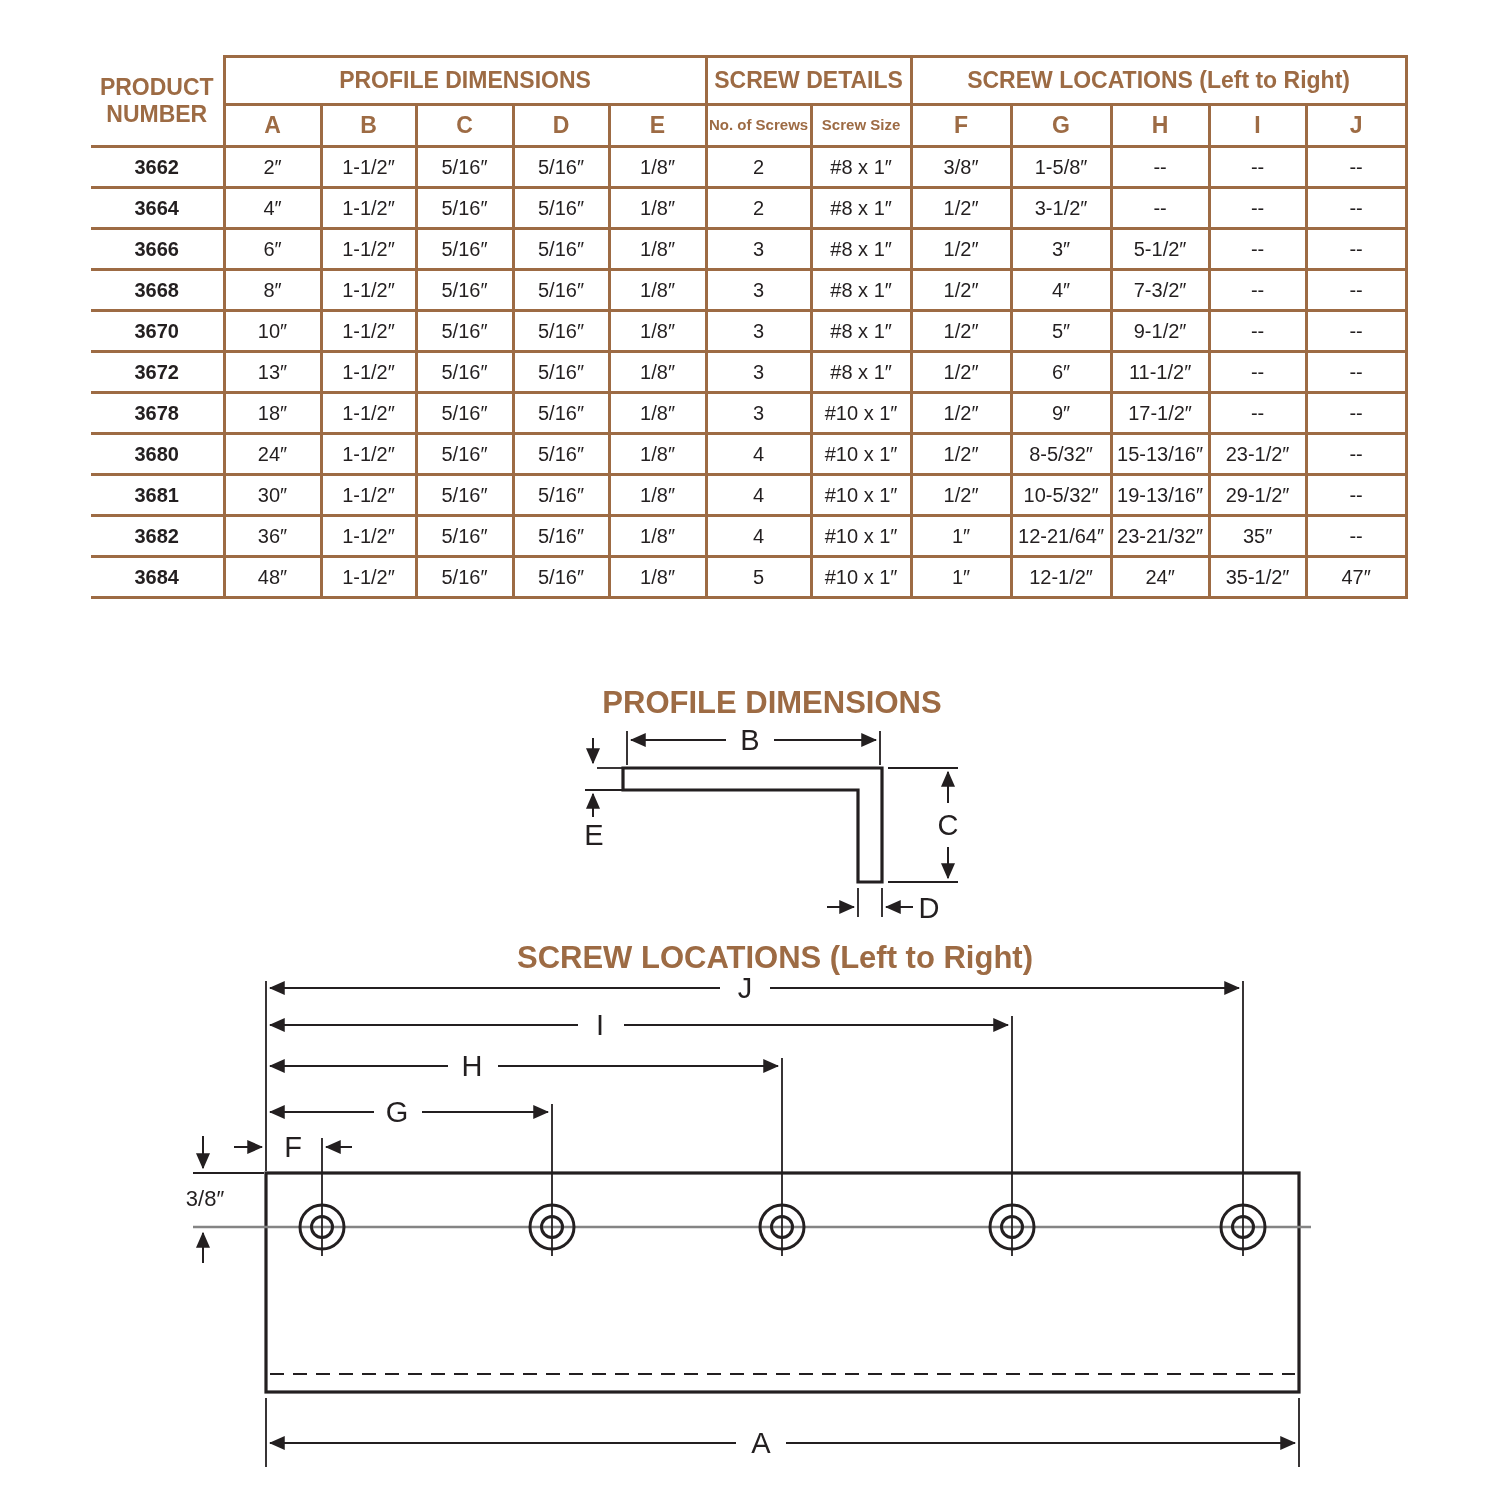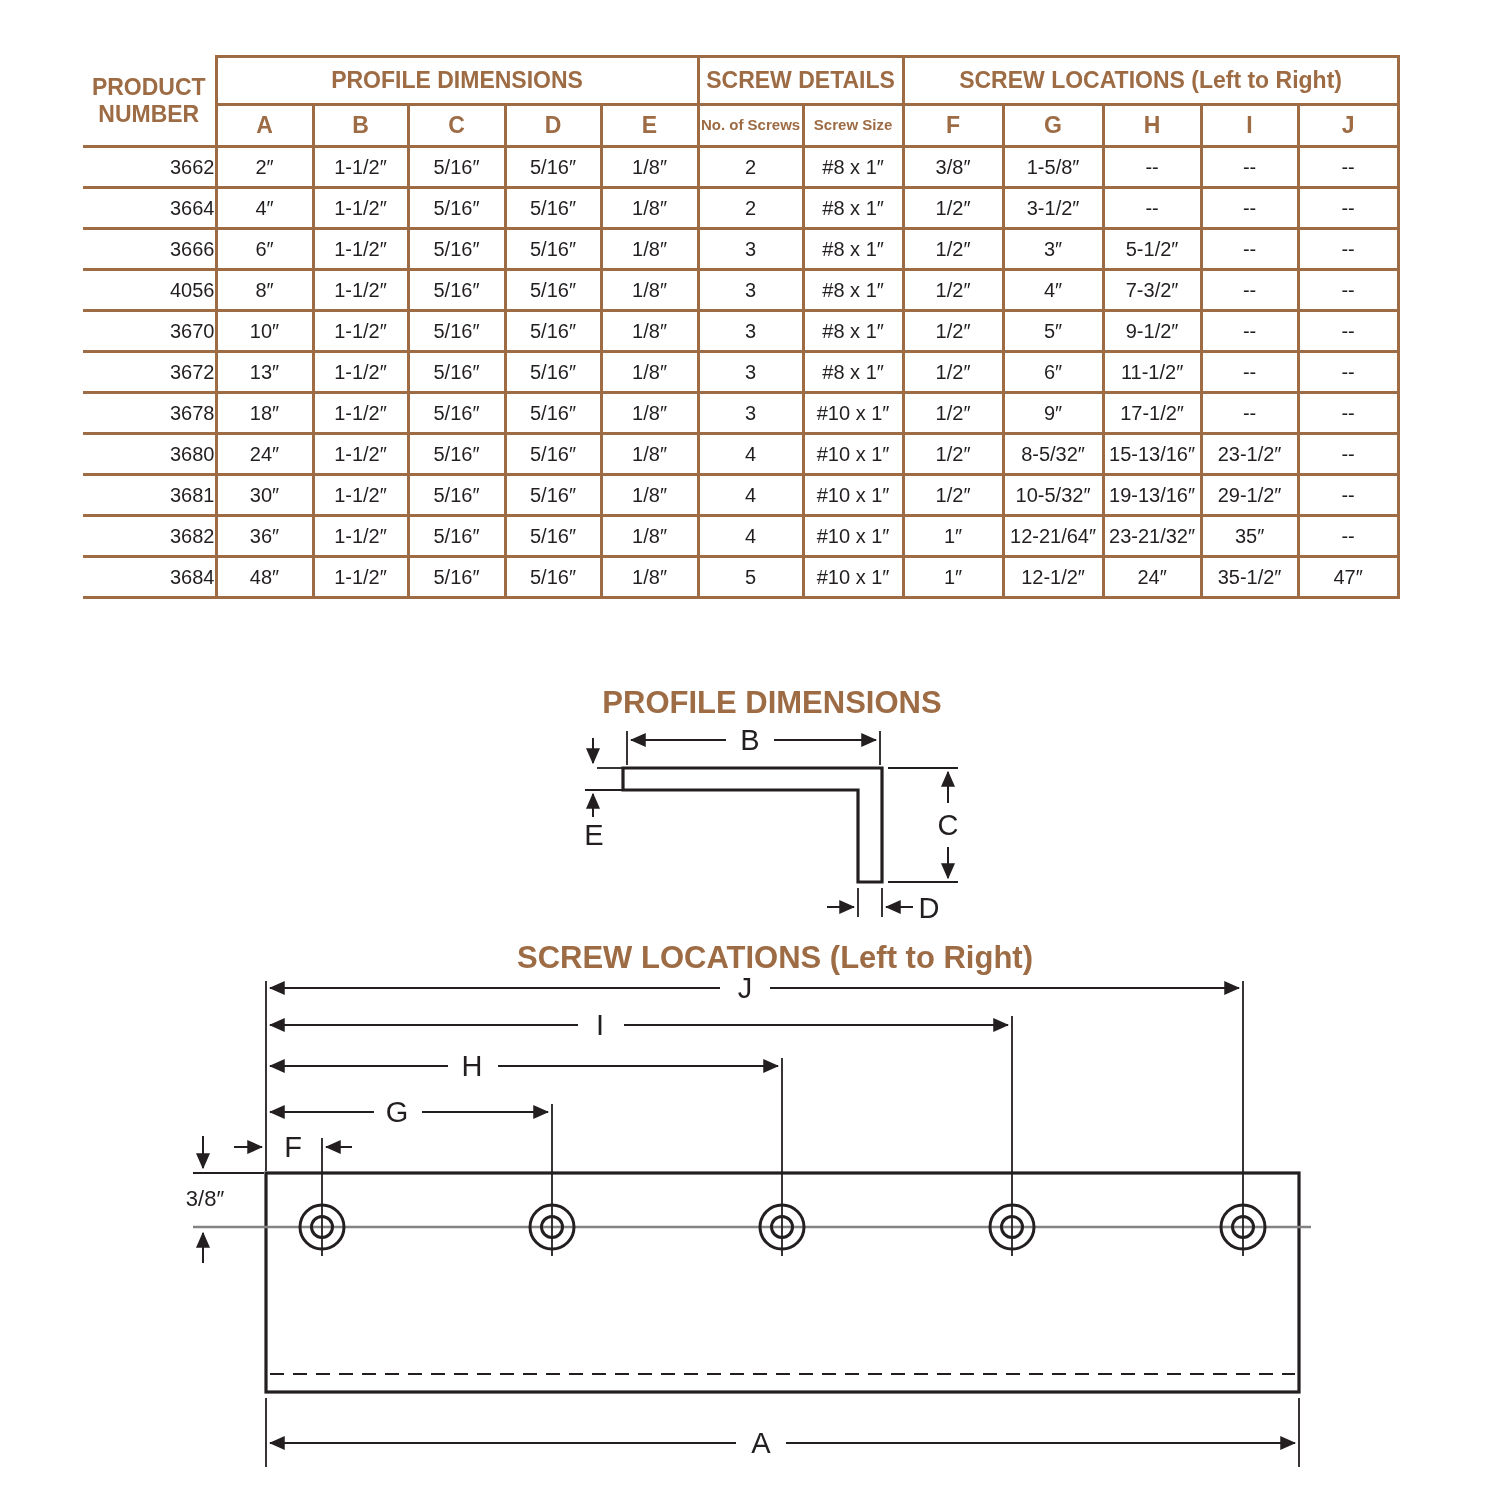--- a/index.html
+++ b/index.html
@@ -3,35 +3,35 @@
 <meta charset="utf-8">
 <style>
   html,body{margin:0;padding:0;}
   body{
     width:1500px;height:1500px;position:relative;background:#ffffff;
     font-family:"Liberation Sans","DejaVu Sans",sans-serif;
     color:#231f20;
   }
   
   .spec-table{
-    position:absolute;left:83px;top:55px;
+    position:absolute;left:91px;top:55px;
     border-collapse:collapse;table-layout:fixed;width:1315px;
   }
   .spec-table th,.spec-table td{
     border:3px solid #9d6b44;padding:0;margin:0;
     text-align:center;vertical-align:middle;overflow:hidden;
   }
   .spec-table thead th{color:#9d6b44;font-weight:bold;}
   .group-row th{height:45px;font-size:23px;}
   .sub-row th{height:39px;font-size:23px;}
   .sub-row th.small-head{font-size:15px;line-height:1.12;}
   th.product-head{border-top:none;border-left:none;font-size:23px;line-height:1.15;}
   .spec-table tbody tr{height:41px;}
   .spec-table tbody td{font-size:20px;color:#231f20;background:#fff;}
-  .spec-table tbody td.product{font-weight:normal;border-left:none;text-align:right;}
+  .spec-table tbody td.product{font-weight:bold;border-left:none;}
   .spec-table tbody td.small{font-size:20px;}
   
   .diagram-svg{position:absolute;left:0;top:0;}
   .oline-fill{stroke:#231f20;stroke-width:3.2;fill:#ffffff;}
   .thin{stroke:#231f20;stroke-width:1.8;fill:none;}
   .dim{stroke:#231f20;stroke-width:2;fill:none;}
   .cl{stroke:#848484;stroke-width:2.6;fill:none;}
   .dashline{stroke:#231f20;stroke-width:2.2;fill:none;stroke-dasharray:14 9;}
   .circ{stroke:#231f20;stroke-width:3;fill:none;}
   .lbl{font-family:"Liberation Sans","DejaVu Sans",sans-serif;font-size:29px;fill:#231f20;text-anchor:middle;}
@@ -119,21 +119,21 @@
         <td>1/8″</td>
         <td>3</td>
         <td>#8 x 1″</td>
         <td>1/2″</td>
         <td>3″</td>
         <td>5-1/2″</td>
         <td>--</td>
         <td>--</td>
       </tr>
       <tr>
-        <td class="product">4056</td>
+        <td class="product">3668</td>
         <td>8″</td>
         <td>1-1/2″</td>
         <td>5/16″</td>
         <td>5/16″</td>
         <td>1/8″</td>
         <td>3</td>
         <td>#8 x 1″</td>
         <td>1/2″</td>
         <td>4″</td>
         <td>7-3/2″</td>

